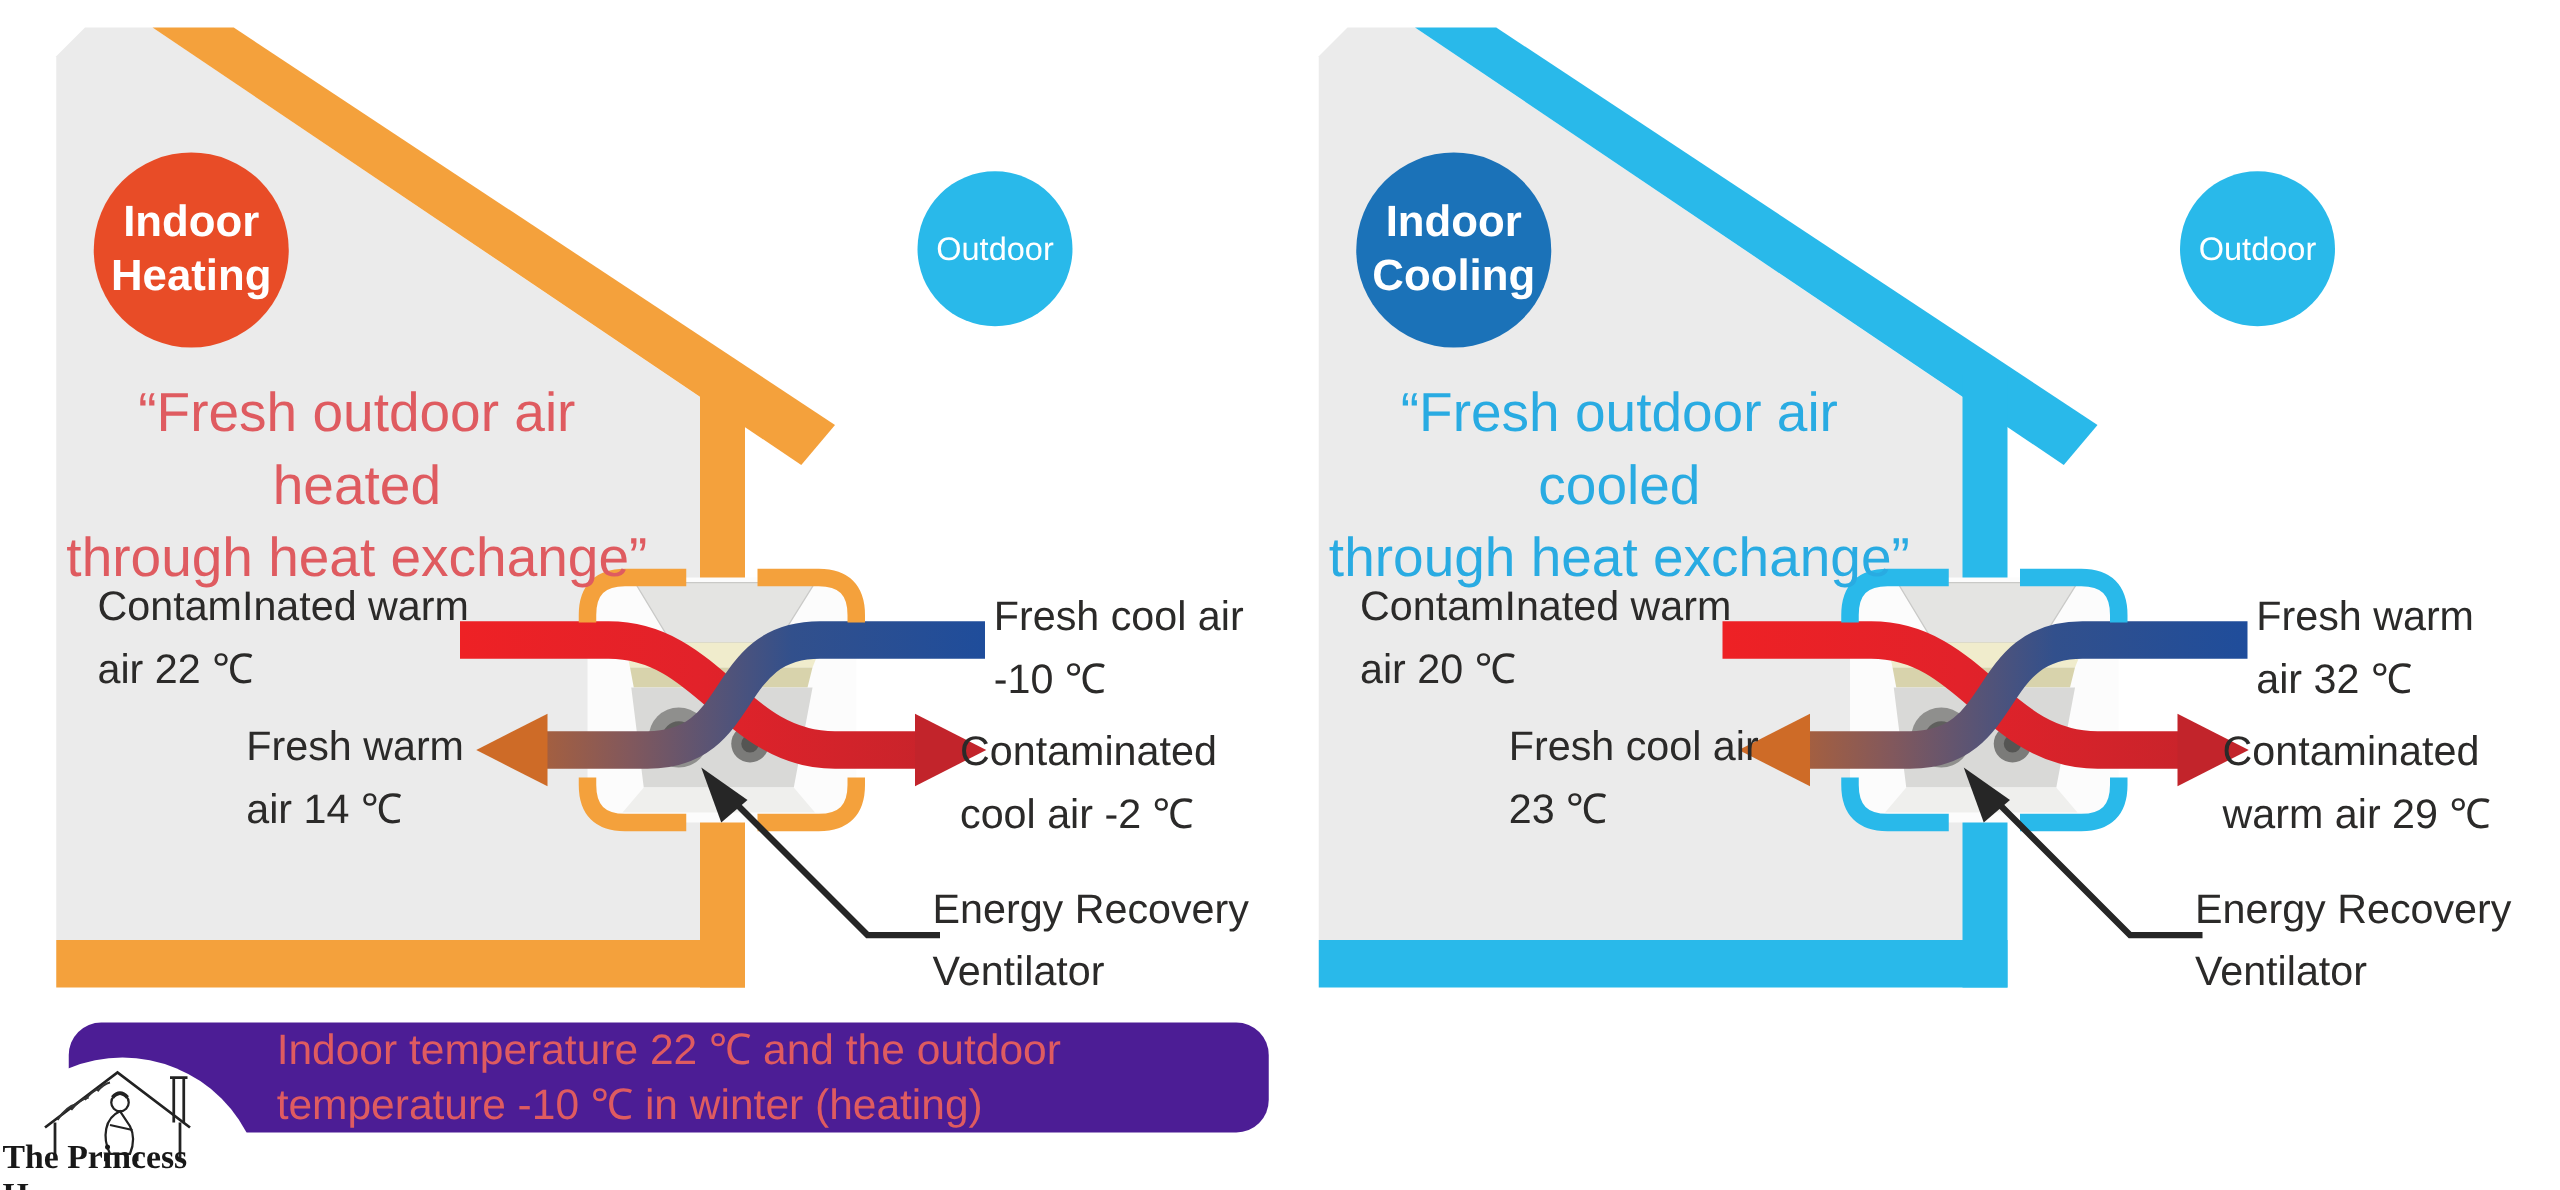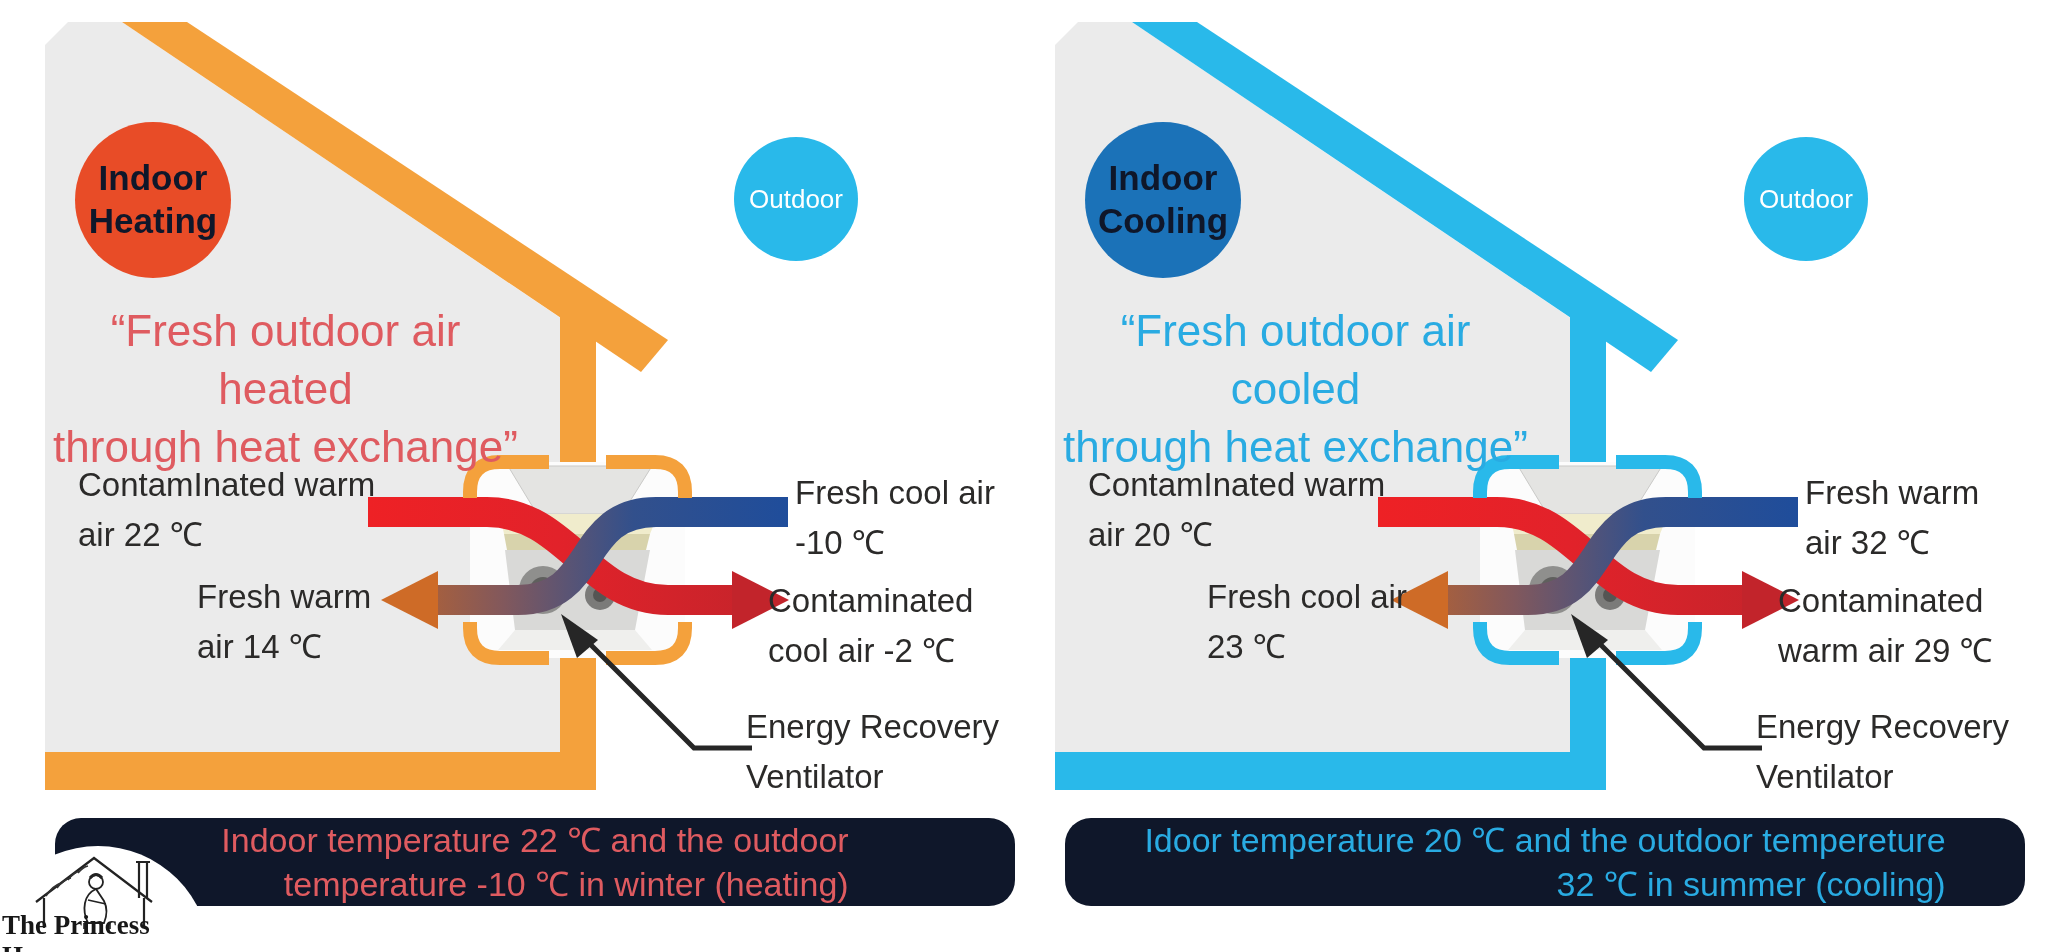--- a/index.html
+++ b/index.html
@@ -4,36 +4,36 @@
 <style>
   html,body{margin:0;padding:0;background:#fff;}
   .canvas{position:relative;width:2048px;height:952px;background:#fff;overflow:hidden;
           font-family:"Liberation Sans",sans-serif;}
   .panel{position:absolute;top:0;width:1024px;height:952px;}
   .panel.heating{left:0;--accent:#F4A13C;--badge:#E84C27;--tint:#DF5B60;}
   .panel.cooling{left:1010px;--accent:#29B9EA;--badge:#1B72B8;--tint:#29ABE2;}
   .scene{position:absolute;left:0;top:0;width:1024px;height:952px;display:block;}
 
   .badge{position:absolute;left:75px;top:122px;width:156px;height:156px;border-radius:50%;
-         background:var(--badge);color:#0f172a;font-size:35px;font-weight:bold;line-height:1.22;
+         background:var(--badge);color:#ffffff;font-size:35px;font-weight:bold;line-height:1.22;
          display:flex;align-items:center;justify-content:center;text-align:center;white-space:pre-line;}
   .outdoor{position:absolute;left:734px;top:137px;width:124px;height:124px;border-radius:50%;
          background:#29B9EA;color:#fff;font-size:26px;display:flex;align-items:center;
          justify-content:center;text-align:center;}
   .quote{position:absolute;left:48px;top:302px;width:475px;color:var(--tint);
          font-size:44px;line-height:1.32;text-align:center;white-space:pre-line;}
   .lbl{position:absolute;color:#2B2A29;font-size:33px;line-height:1.52;white-space:pre-line;}
   .lbl.in-top{left:78px;top:460px;}
   .lbl.out-left{left:197px;top:572px;}
   .lbl.in-right{left:795px;top:468px;}
   .lbl.out-right{left:768px;top:576px;}
   .lbl.erv{left:746px;top:702px;}
   .caption{position:absolute;left:55px;top:818px;width:960px;height:88px;border-radius:26px;
-         background:#0f172a;color:var(--tint);font-size:34px;line-height:1.3;
-         display:flex;align-items:center;justify-content:center;text-align:right;white-space:pre-line;}
+         background:#4c1d95;color:var(--tint);font-size:34px;line-height:1.3;
+         display:flex;align-items:center;justify-content:center;text-align:left;white-space:pre-line;}
 
   .logo{position:absolute;left:0;top:840px;width:225px;height:112px;z-index:5;}
   .logo .disc{position:absolute;left:-14px;top:6px;width:224px;height:224px;border-radius:50%;background:#fff;}
   .logo svg{position:absolute;left:24px;top:10px;}
   .logo .logo-text{position:absolute;left:2px;top:70px;width:220px;color:#181818;
          font-family:"Liberation Serif",serif;font-weight:bold;font-size:27px;}
 </style>
 </head>
 <body>
 
@@ -168,22 +168,20 @@
     <div class="lbl in-top">ContamInated warm
 air 20 ℃</div>
     <div class="lbl out-left">Fresh cool air
 23 ℃</div>
     <div class="lbl in-right">Fresh warm
 air 32 ℃</div>
     <div class="lbl out-right">Contaminated
 warm air 29 ℃</div>
     <div class="lbl erv">Energy Recovery
 Ventilator</div>
-    <div class="caption">Idoor temperature 20 ℃ and the outdoor tempereture
-32 ℃ in summer (cooling)</div>
   </section>
 
   <div class="logo">
     <div class="disc"></div>
     <svg width="150" height="80" viewBox="0 0 150 80" aria-hidden="true">
       <g stroke="#222" stroke-width="2.2" fill="none">
         <polyline points="12,52 70,8 128,52"></polyline>
         <path d="M112 12 h14 M115 12 v36 M123 12 v36"></path>
         <path d="M20 48 V78 M120 48 V78"></path>
       </g>

